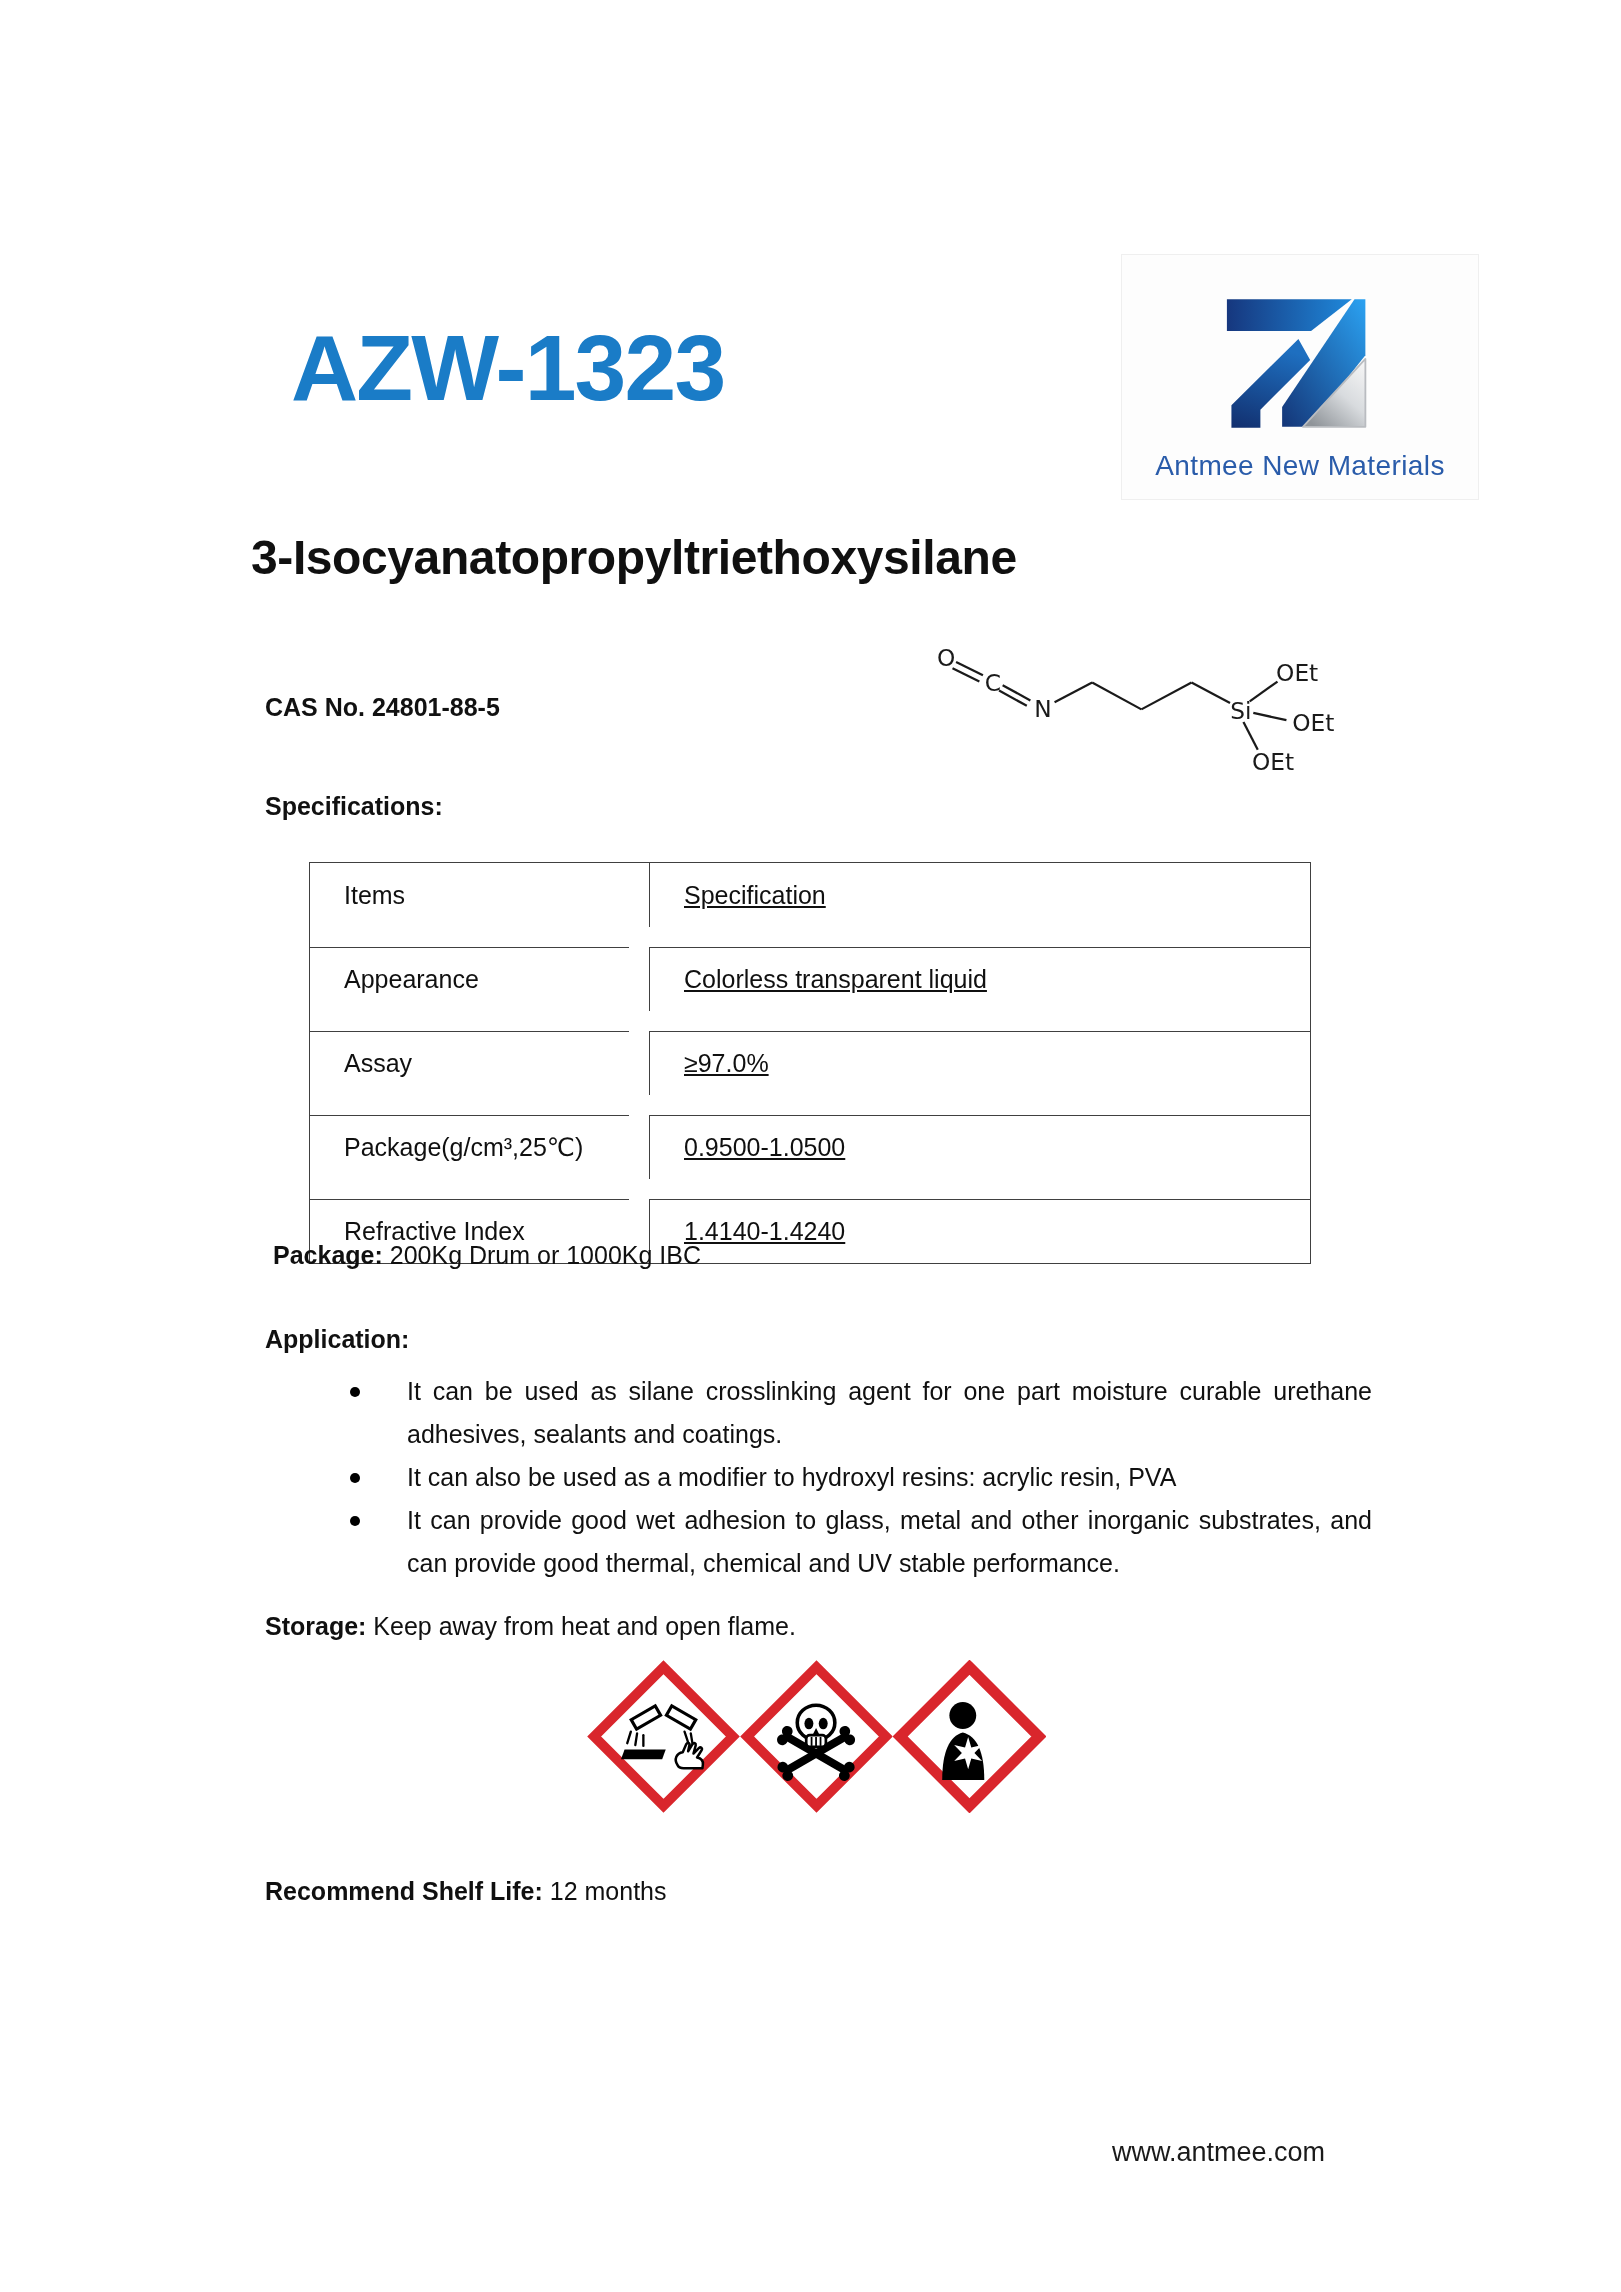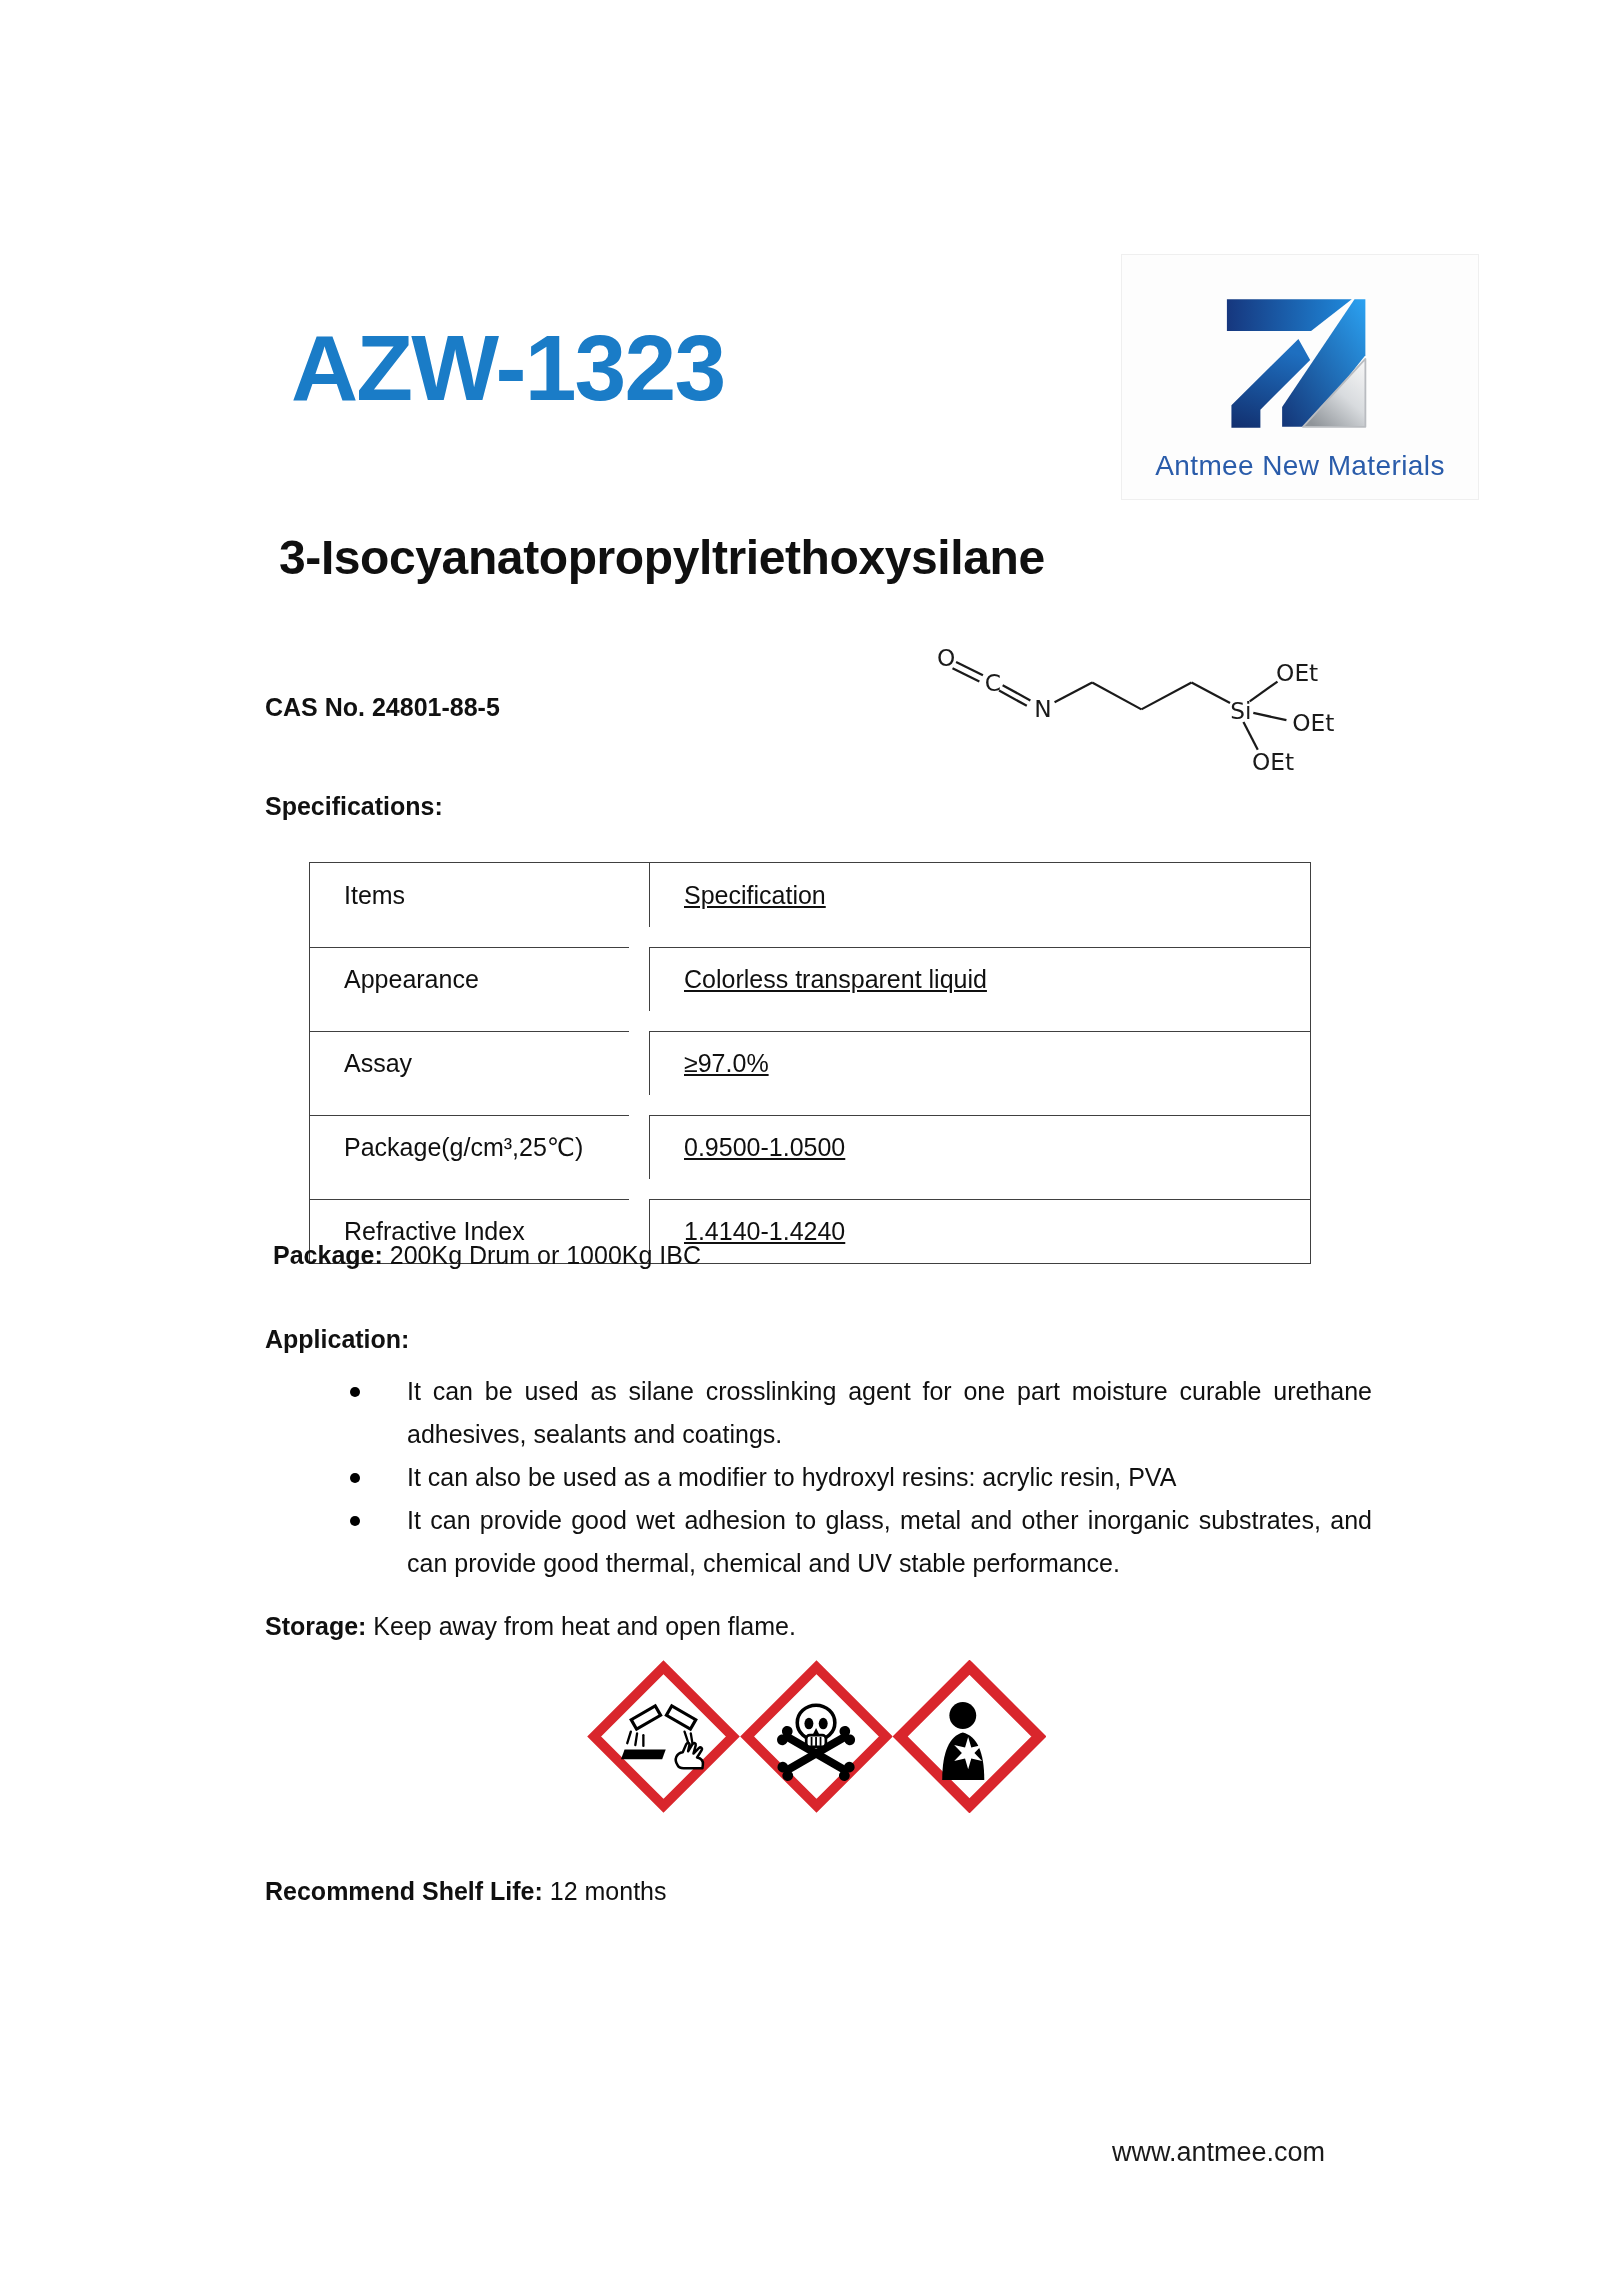--- a/index.html
+++ b/index.html
@@ -13,21 +13,21 @@
   .product-code{
     left:263px;top:322px;font-size:93px;font-weight:700;color:#1a7cc7;
     letter-spacing:-1.8px;line-height:1;margin-left:28px;
   }
 
   .logo-box{left:1121px;top:254px;width:356px;height:244px;border:0.9px solid #efefef;background:#fdfdfd;}
   .logo-mark{position:absolute;left:104px;top:43px;width:143px;height:131px;}
   .logo-text{position:absolute;left:0;top:195px;width:100%;text-align:center;
     font-size:28px;color:#2a5caa;letter-spacing:0.4px;}
 
-  .product-name{left:279px;top:530px;font-size:48px;font-weight:700;color:#101010;letter-spacing:-0.4px;}
+  .product-name{left:251px;top:530px;font-size:48px;font-weight:700;color:#101010;letter-spacing:-0.4px;}
 
   .structure{left:928px;top:627px;width:425px;height:188px;}
   .structure text{font-family:"DejaVu Sans","Liberation Sans",sans-serif;font-size:26px;fill:#1a1a1a;}
   .structure line{stroke:#1a1a1a;stroke-width:2.5;}
 
   .cas-line{left:265px;top:693px;font-size:25px;font-weight:700;}
   .specs-label{left:265px;top:792px;font-size:25px;font-weight:700;}
 
   .spec-table{left:309px;top:862px;width:1000px;border:1.8px solid #404040;background:#fff;
     display:grid;grid-template-columns:319px 1fr;gap:20px;}

